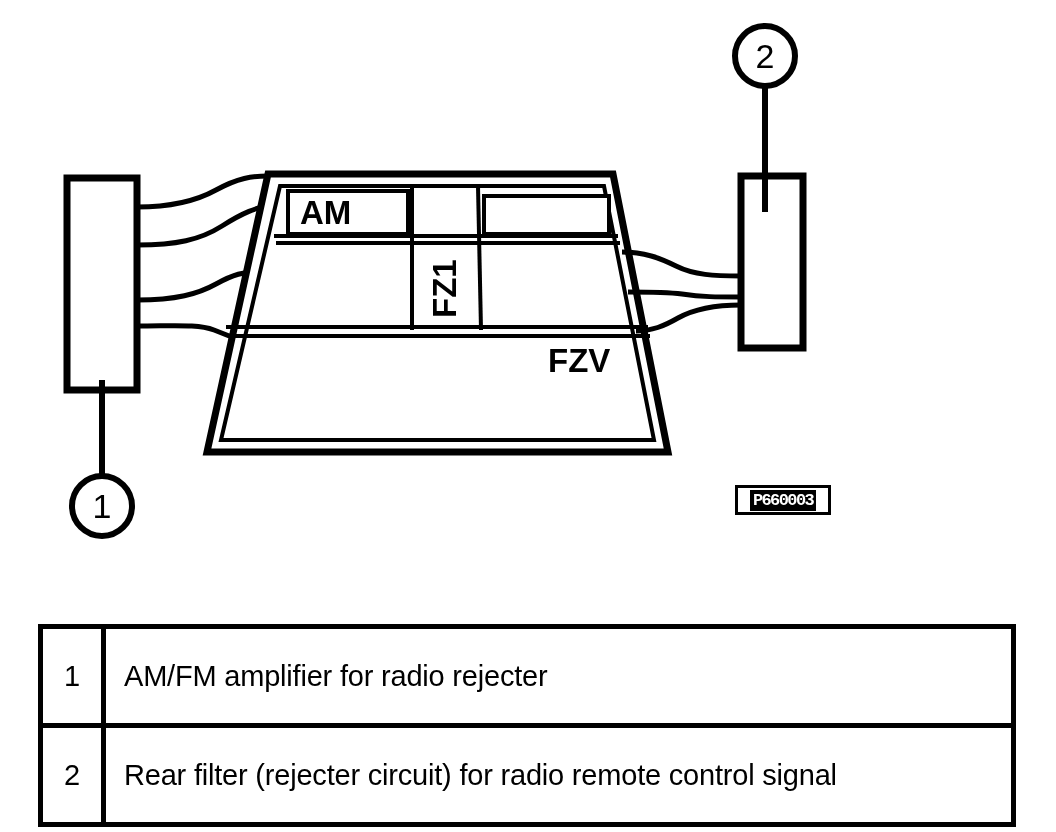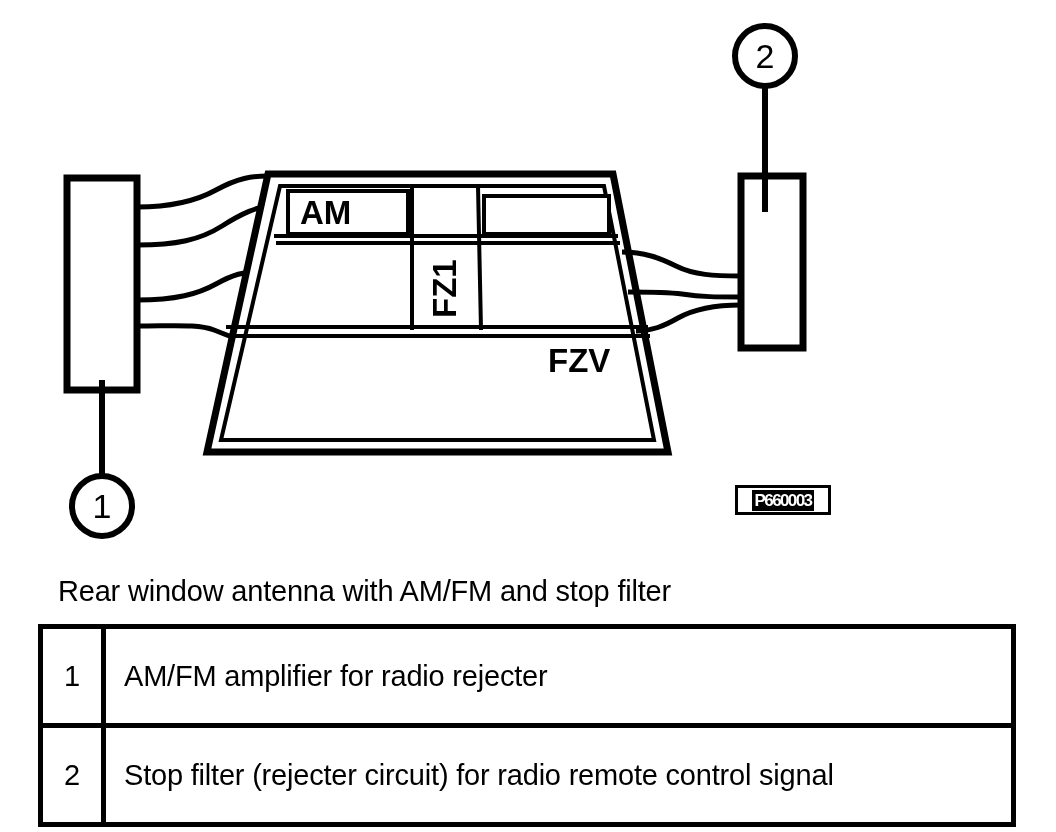--- a/index.html
+++ b/index.html
@@ -77,21 +77,21 @@
     border: 3px solid #000;
     background: #ffffff;
     box-sizing: border-box;
     display: flex;
     align-items: center;
     justify-content: center;
   }
   .ref-code-inner {
     background: #000000;
     color: #ffffff;
-    font-family: Liberation Sans, sans-serif;
+    font-family: Liberation Mono, monospace;
     font-size: 17px;
     font-weight: bold;
     letter-spacing: -1.6px;
     line-height: 19px;
     padding: 1px 3px;
     white-space: nowrap;
   }
   .svg-label {
     font-family: "Liberation Sans", sans-serif;
     font-weight: bold;
@@ -159,28 +159,27 @@
       <path d="M628,292 C650,292 666,292 682,294 C702,297 716,297 741,297"></path>
       <path d="M636,331 C652,331 664,326 678,318 C696,308 716,305 741,305"></path>
     </g>
 
   </svg>
 
   <div class="ref-code">
     <span class="ref-code-inner">P660003</span>
   </div>
 
-  <div class="caption">Rear window antenna with AM/FM and stop filter</div>
 
   <table class="legend-table">
     <tbody>
       <tr>
         <td class="num">1</td>
         <td class="desc">AM/FM amplifier for radio rejecter</td>
       </tr>
       <tr>
         <td class="num">2</td>
-        <td class="desc">Stop filter (rejecter circuit) for radio remote control signal</td>
+        <td class="desc">Rear filter (rejecter circuit) for radio remote control signal</td>
       </tr>
     </tbody>
   </table>
 
 </div>
 
 </body></html>

